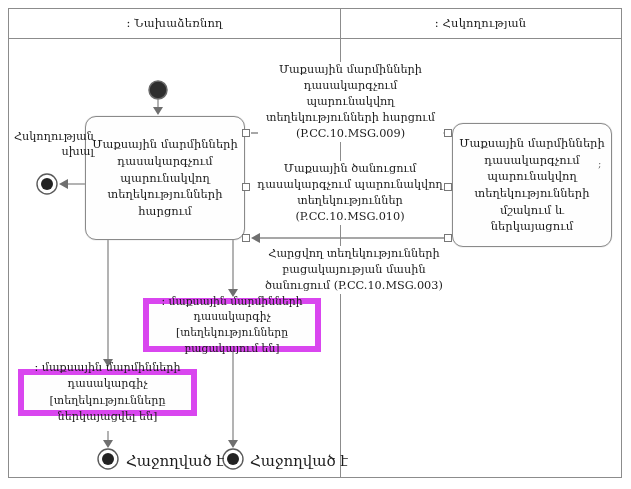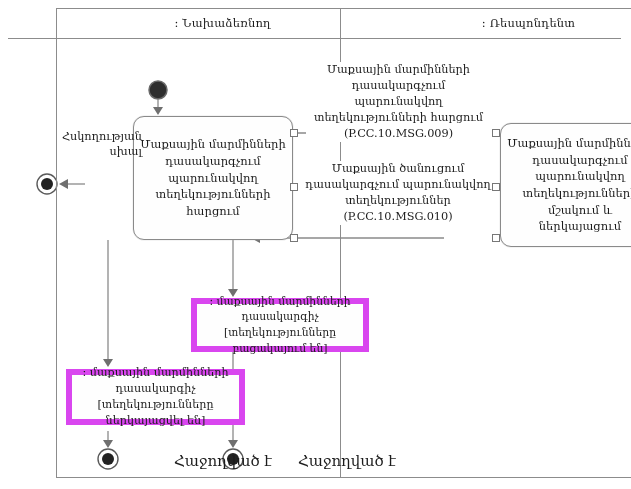--- a/index.html
+++ b/index.html
@@ -1,20 +1,20 @@
 <!DOCTYPE html>
 <html><head>
 <meta charset="utf-8">
 <style>
   html,body{margin:0;padding:0;background:#ffffff;}
   .stage{
     position:relative;width:631px;height:489px;background:#ffffff;overflow:hidden;
     font-family:"DejaVu Serif","DejaVu Sans",serif;color:#1c1c1c;
   }
-  .abs{position:absolute;margin-left:48px;}
+  .abs{position:absolute;}
   .frame{
     left:8px;top:8px;width:612px;height:468px;
     border:1px solid #8c8c8c;background:transparent;
   }
   .hdr-cell{
     top:9px;height:28px;display:flex;align-items:center;justify-content:center;
     font-size:11.5px;letter-spacing:.2px;
   }
   .activity{
     border:1px solid #8a8a8a;border-radius:11px;background:#fefefe;
@@ -82,40 +82,41 @@
     <circle cx="233" cy="459" r="10" fill="#ffffff" stroke="#5a5a5a" stroke-width="1.4"></circle>
     <circle cx="233" cy="459" r="6" fill="#222222"></circle>
   </svg>
 
   <div class="abs frame"></div>
 
   <div class="abs hdr-cell" style="left:9px;width:331px;">
     <span>: Նախաձեռնող</span>
   </div>
   <div class="abs hdr-cell" style="left:341px;width:279px;">
-    <span>: Ռեսպոնդենտ</span>
+    <span>: Հսկողության</span>
   </div>
 
   <div class="abs activity" style="left:85px;top:116px;width:160px;height:124px;">
     <span>Մաքսային մարմինների դասակարգչում պարունակվող տեղեկությունների հարցում</span>
   </div>
   <div class="abs activity" style="left:452px;top:123px;width:160px;height:124px;">
     <span>Մաքսային մարմինների դասակարգչում պարունակվող տեղեկությունների մշակում և ներկայացում</span>
   </div>
   <div class="abs marker" style="left:598px;top:158px;">;</div>
 
   <div class="abs objbox" style="left:143px;top:298px;width:178px;height:54px;">
     <span>: մաքսային մարմինների դասակարգիչ [տեղեկությունները բացակայում են]</span>
   </div>
-  <div class="abs objbox" style="left:18px;top:369px;width:179px;height:56px;font-size:11.2px;">
+  <div class="abs objbox" style="left:18px;top:369px;width:179px;height:47px;font-size:11.2px;">
     <span>: մաքսային մարմինների դասակարգիչ [տեղեկությունները ներկայացվել են]</span>
   </div>
 
   <div class="abs msglabel" style="left:258px;top:62px;width:185px;">Մաքսային մարմինների դասակարգչում պարունակվող տեղեկությունների հարցում (P.CC.10.MSG.009)</div>
   <div class="abs msglabel" style="left:250px;top:161px;width:200px;">Մաքսային ծանուցում դասակարգչում պարունակվող տեղեկություններ (P.CC.10.MSG.010)</div>
+  <div class="abs msglabel" style="left:258px;top:246px;width:192px;">Հարցվող տեղեկությունների բացակայության մասին ծանուցում (P.CC.10.MSG.003)</div>
 
   <div class="abs plainlabel" style="left:10px;top:129px;width:84px;">Հսկողության սխալ</div>
 
   <div class="abs succlabel" style="left:126px;top:452px;">Հաջողված է</div>
   <div class="abs succlabel" style="left:250px;top:452px;">Հաջողված է</div>
 
   <div class="abs pin" style="left:242px;top:129px;"></div>
   <div class="abs pin" style="left:242px;top:183px;"></div>
   <div class="abs pin" style="left:242px;top:234px;"></div>
   <div class="abs pin" style="left:444px;top:129px;"></div>

